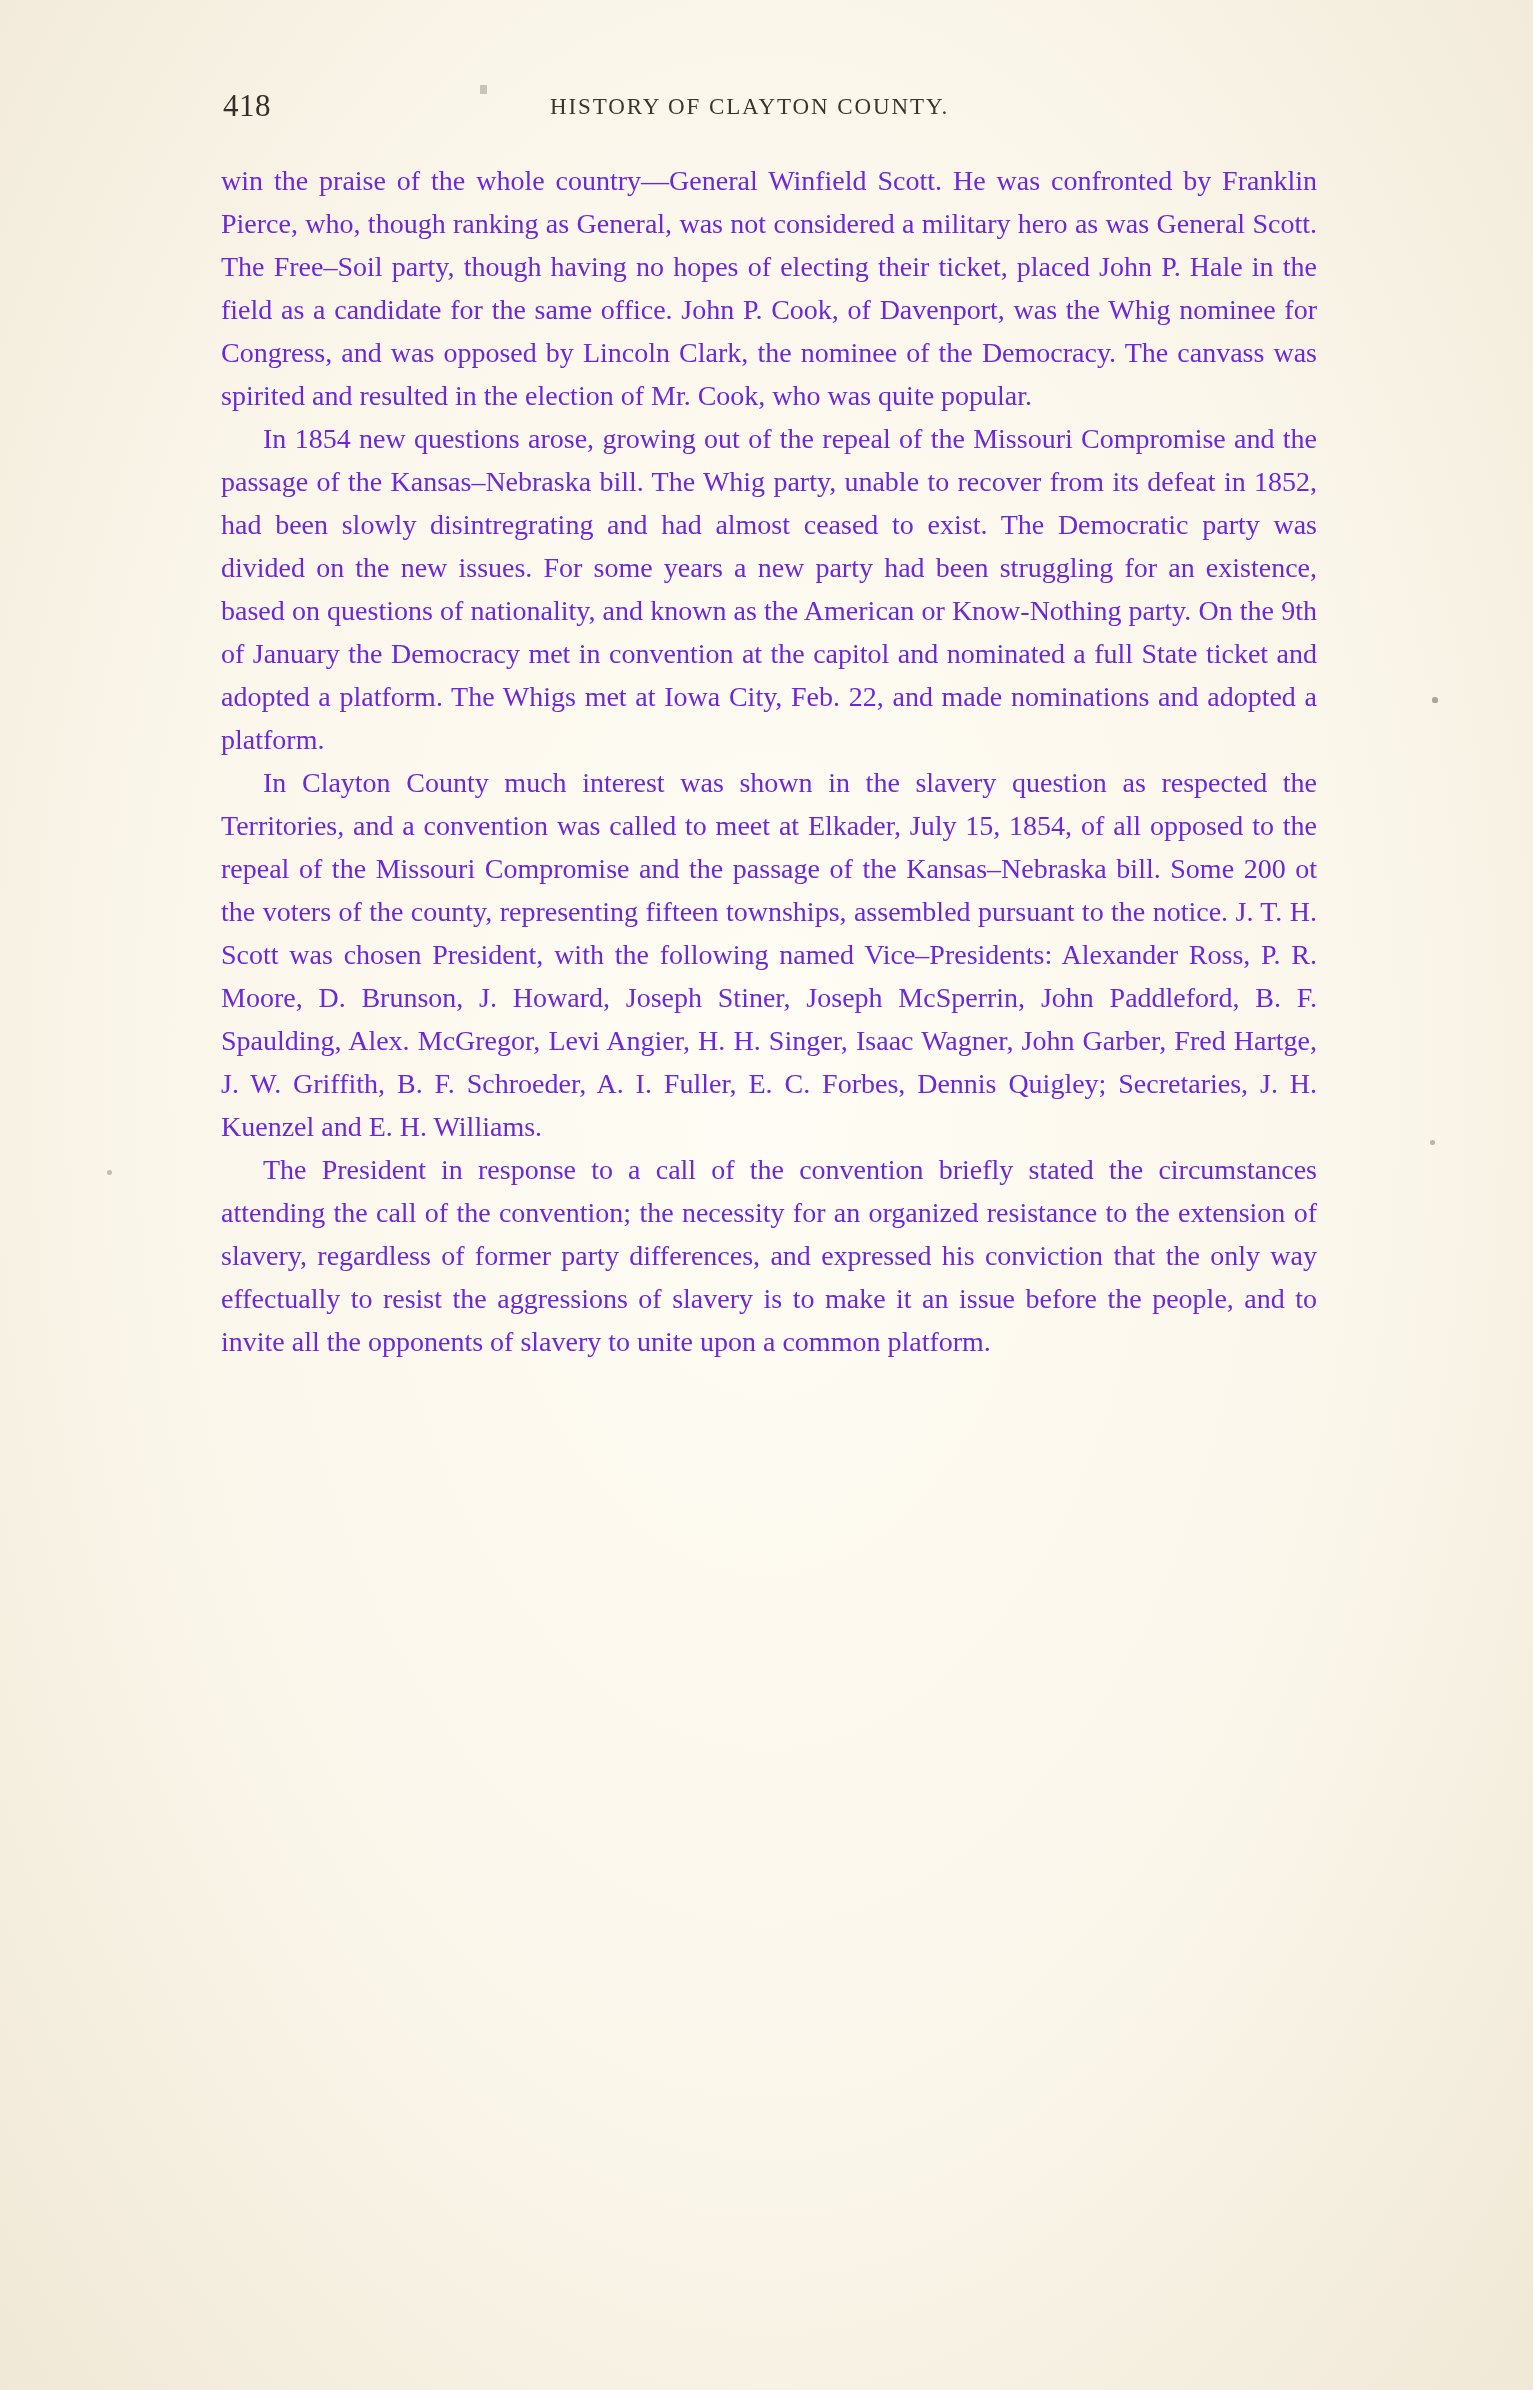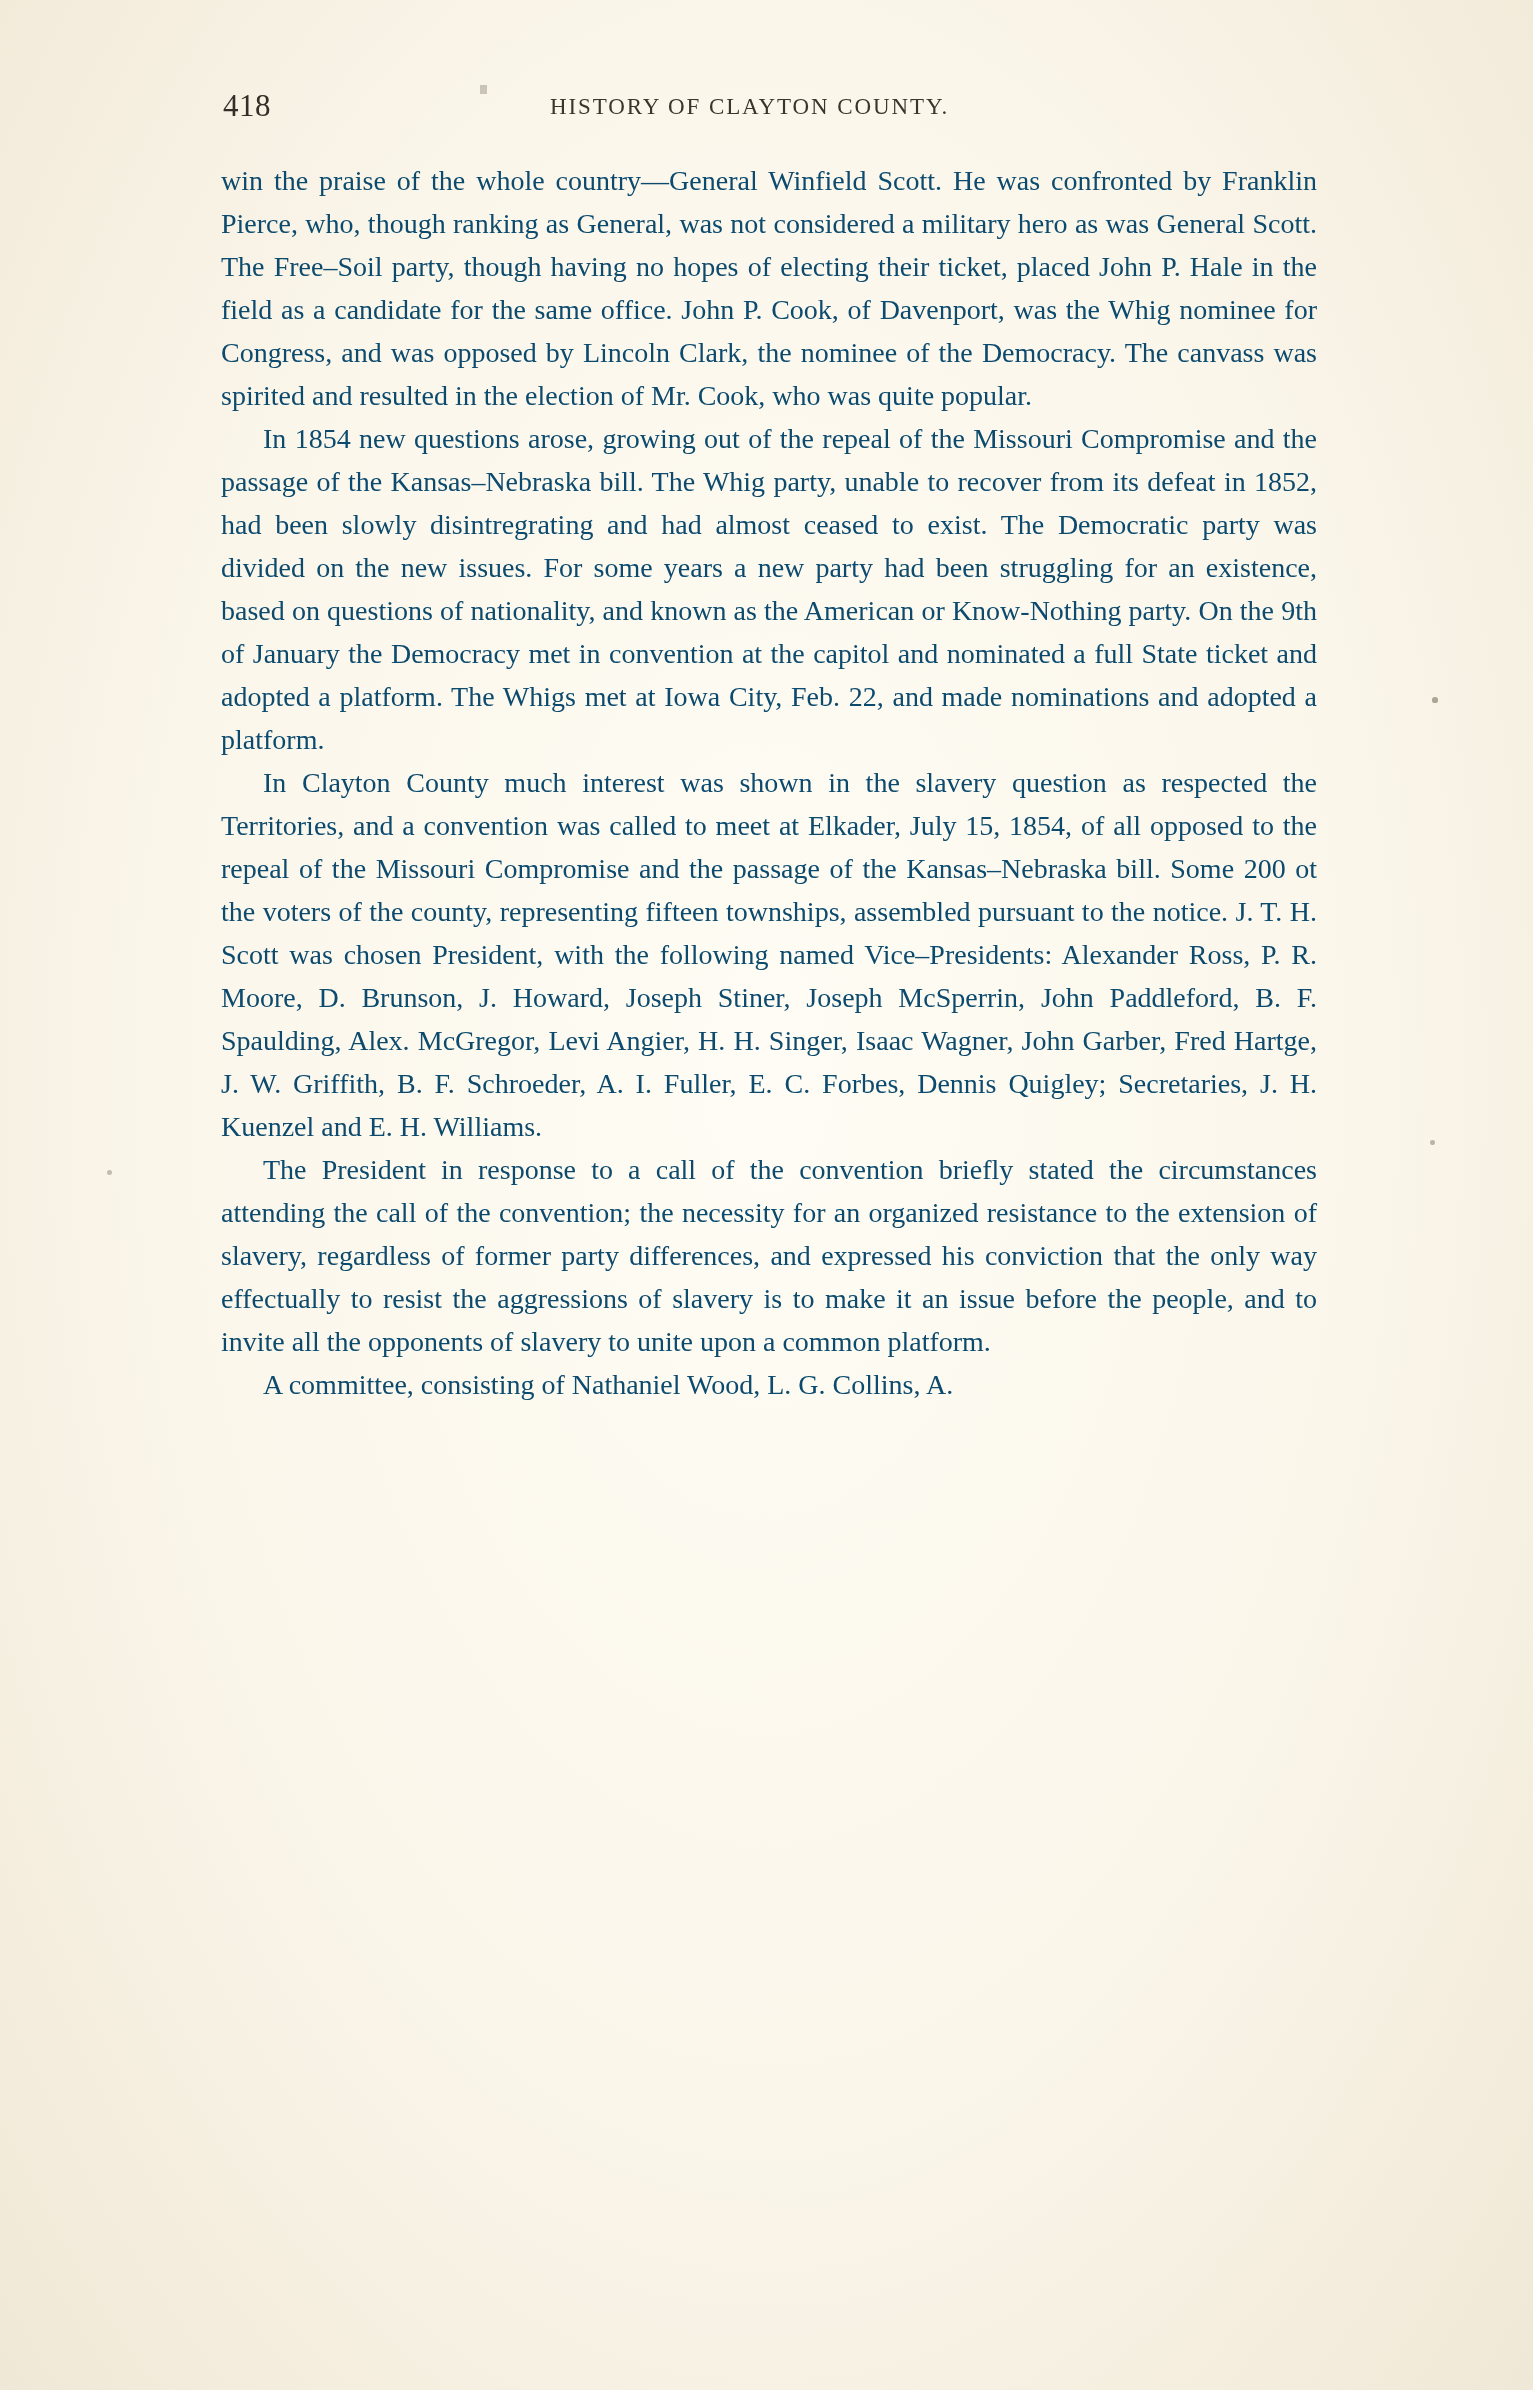--- a/index.html
+++ b/index.html
@@ -57,21 +57,21 @@
     text-align: right;
   }
   .body-text {
     position: absolute;
     top: 159px;
     left: 221px;
     width: 1096px;
     font-size: 28px;
     line-height: 43px;
     text-align: justify;
-    color: #0c4a6e;
+    color: #6d28d9;
   }
   .body-text p {
     margin: 0;
     text-indent: 42px;
   }
   .body-text p.no-indent {
     text-indent: 0;
   }
   .dot-right {
     position: absolute;
@@ -126,17 +126,16 @@
   <div class="dot-top"></div>
   <div class="dot-right"></div>
   <div class="dot-right2"></div>
   <div class="dot-left"></div>
 
   <div class="body-text">
     <p class="no-indent">win the praise of the whole country—General Winfield Scott. He was confronted by Franklin Pierce, who, though ranking as General, was not considered a military hero as was General Scott. The Free–Soil party, though having no hopes of electing their ticket, placed John P. Hale in the field as a candidate for the same office. John P. Cook, of Davenport, was the Whig nominee for Congress, and was opposed by Lincoln Clark, the nominee of the Democracy. The canvass was spirited and resulted in the election of Mr. Cook, who was quite popular.</p>
     <p>In 1854 new questions arose, growing out of the repeal of the Missouri Compromise and the passage of the Kansas–Nebraska bill. The Whig party, unable to recover from its defeat in 1852, had been slowly disintregrating and had almost ceased to exist. The Democratic party was divided on the new issues. For some years a new party had been struggling for an existence, based on questions of nationality, and known as the American or Know-Nothing party. On the 9th of January the Democracy met in convention at the capitol and nominated a full State ticket and adopted a platform. The Whigs met at Iowa City, Feb. 22, and made nominations and adopted a platform.</p>
     <p>In Clayton County much interest was shown in the slavery question as respected the Territories, and a convention was called to meet at Elkader, July 15, 1854, of all opposed to the repeal of the Missouri Compromise and the passage of the Kansas–Nebraska bill. Some 200 ot the voters of the county, representing fifteen townships, assembled pursuant to the notice. J. T. H. Scott was chosen President, with the following named Vice–Presidents: Alexander Ross, P. R. Moore, D. Brunson, J. Howard, Joseph Stiner, Joseph McSperrin, John Paddleford, B. F. Spaulding, Alex. McGregor, Levi Angier, H. H. Singer, Isaac Wagner, John Garber, Fred Hartge, J. W. Griffith, B. F. Schroeder, A. I. Fuller, E. C. Forbes, Dennis Quigley; Secretaries, J. H. Kuenzel and E. H. Williams.</p>
     <p>The President in response to a call of the convention briefly stated the circumstances attending the call of the convention; the necessity for an organized resistance to the extension of slavery, regardless of former party differences, and expressed his conviction that the only way effectually to resist the aggressions of slavery is to make it an issue before the people, and to invite all the opponents of slavery to unite upon a common platform.</p>
-    <p>A committee, consisting of Nathaniel Wood, L. G. Collins, A.</p>
   </div>
 
 </div>
 
 
 </body></html>

